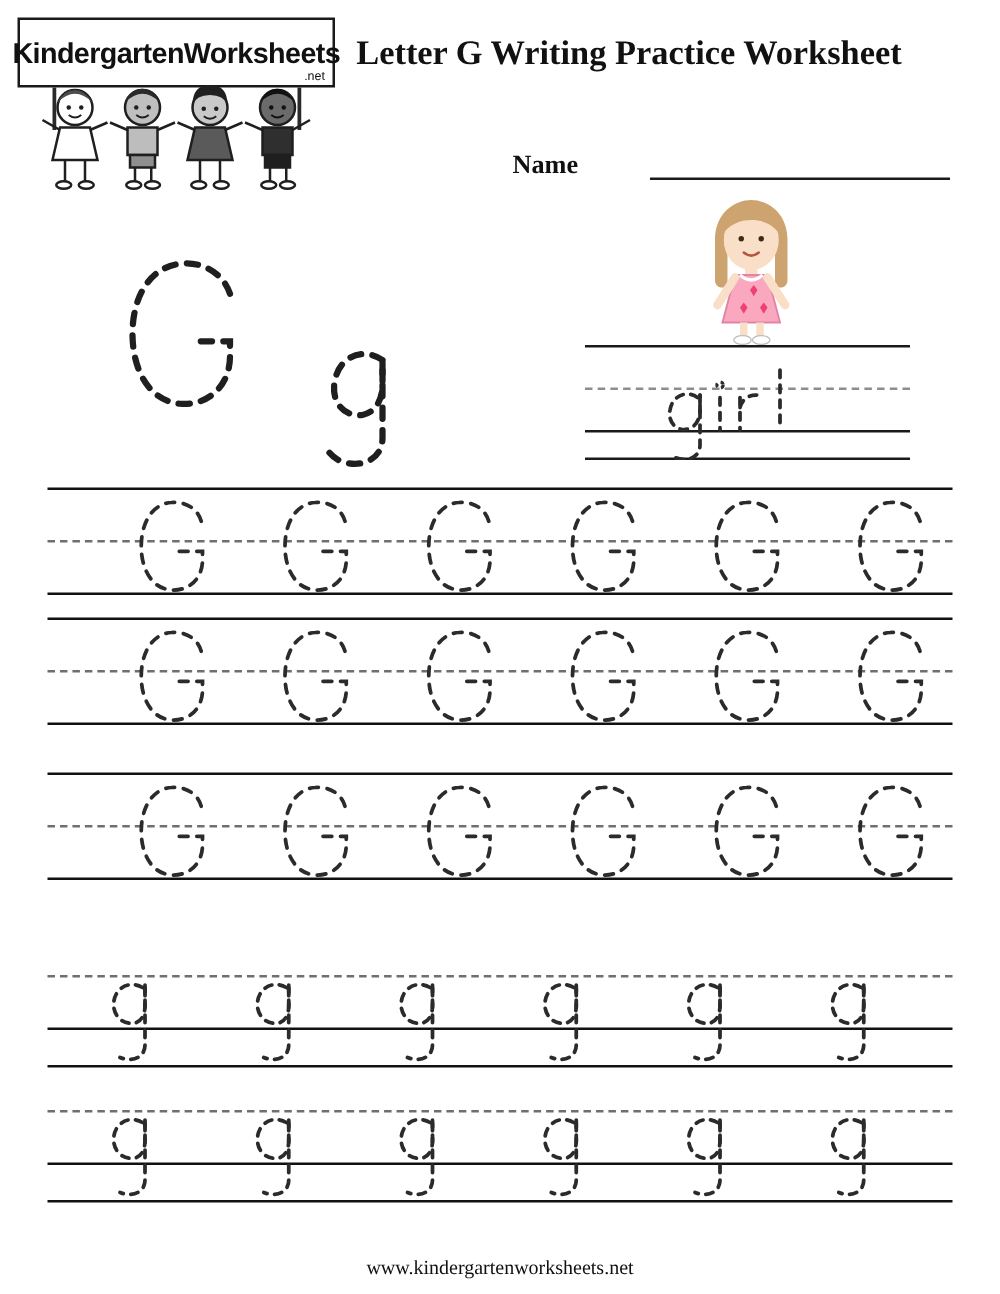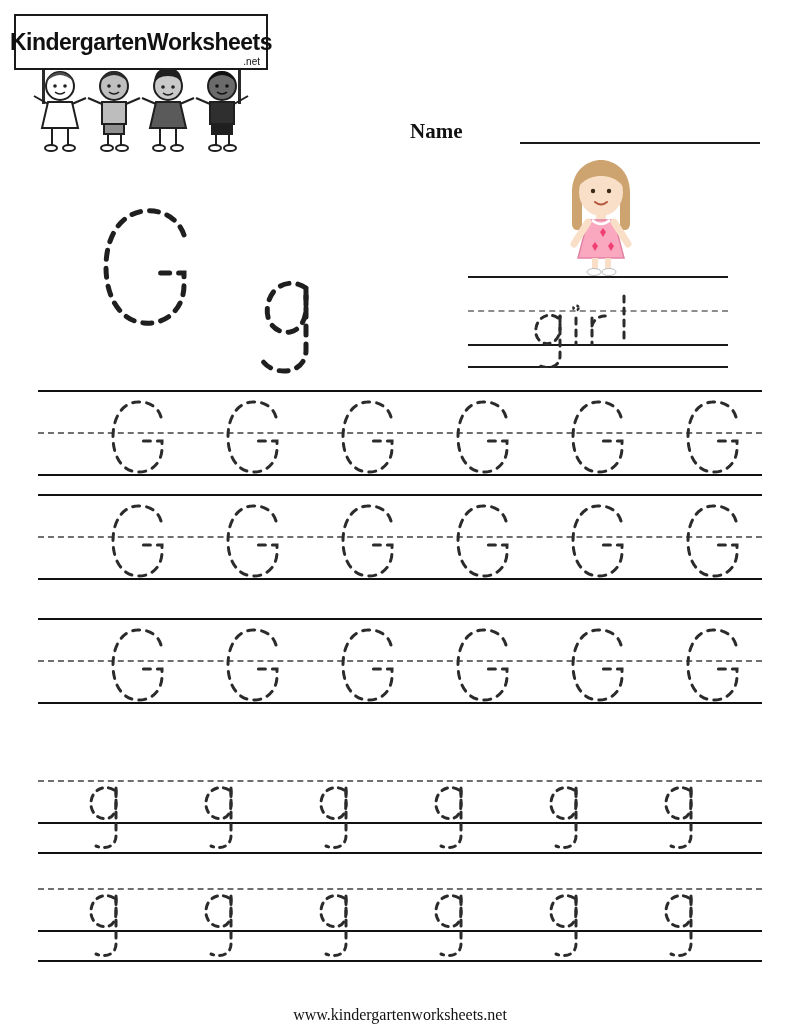--- a/index.html
+++ b/index.html
@@ -275,20 +275,21 @@
         <line x1="212" y1="38" x2="226" y2="30" stroke="#1f1f1f" stroke-width="2"></line>
         <rect x="190" y="58" width="20" height="10" fill="#1f1f1f" stroke="#1f1f1f" stroke-width="2"></rect>
         <line x1="194" y1="68" x2="194" y2="80" stroke="#1f1f1f" stroke-width="2"></line>
         <line x1="207" y1="68" x2="207" y2="80" stroke="#1f1f1f" stroke-width="2"></line>
         <ellipse cx="193" cy="82" rx="6" ry="3" fill="#ffffff" stroke="#1f1f1f" stroke-width="2"></ellipse>
         <ellipse cx="208" cy="82" rx="6" ry="3" fill="#ffffff" stroke="#1f1f1f" stroke-width="2"></ellipse>
       </g>
     </svg>
   </div>
 
+  <div class="title">Letter G Writing Practice Worksheet</div>
 </div>
 
 <div class="name-label">Name</div>
 <div class="name-rule"></div>
 
 <svg class="demo-G" viewBox="0 0 110 125">
   <path d="M92 30 C86 12 68 4 52 6 C28 9 14 32 14 62 C14 92 28 116 52 118 C74 120 92 104 92 80 L92 68 L62 68" fill="none" stroke="#1f1f1f" stroke-width="5" stroke-linecap="round" stroke-dasharray="9 9"></path>
 </svg>
 
 <svg class="demo-g" viewBox="0 0 78 118">

